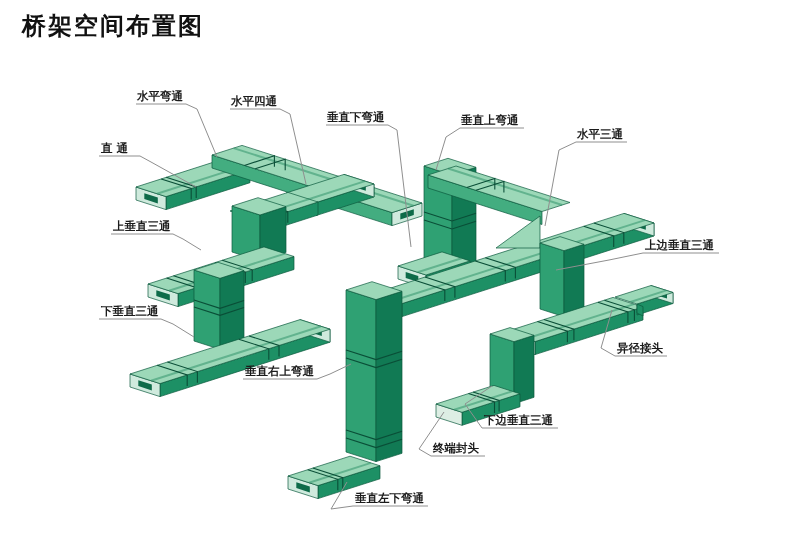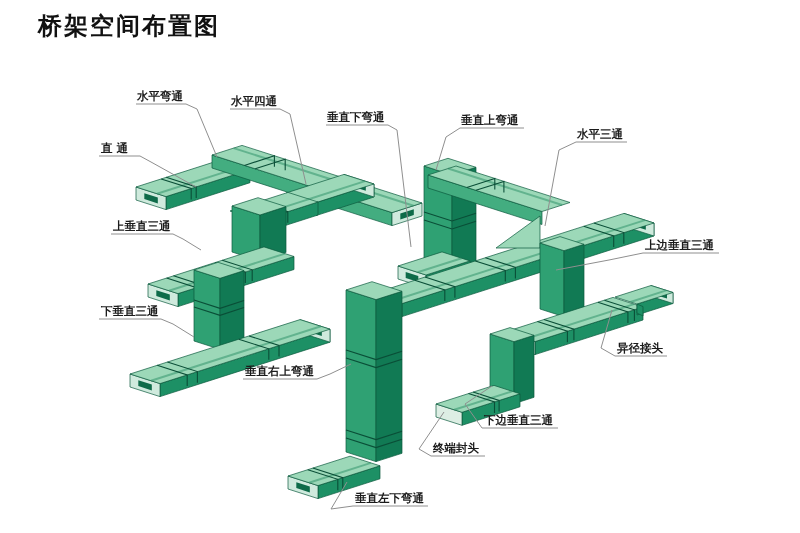--- a/index.html
+++ b/index.html
@@ -1,18 +1,18 @@
 <!DOCTYPE html>
 <html><head>
 <meta charset="utf-8">
 <style>
   html,body{margin:0;padding:0;background:#ffffff;}
   .page{position:relative;width:800px;height:533px;background:#ffffff;overflow:hidden;
         font-family:"DejaVu Sans","Liberation Sans",sans-serif;}
-  .title{position:absolute;left:38px;top:10px;margin:0;font-size:24px;font-weight:700;
+  .title{position:absolute;left:22px;top:10px;margin:0;font-size:24px;font-weight:700;
          color:#111;letter-spacing:2px;font-family:"DejaVu Sans","Liberation Sans",sans-serif;}
   svg{position:absolute;left:0;top:0;}
   text.lbl{font-size:11.5px;font-weight:700;}
 </style>
 <title>桥架空间布置图</title></head>
 <body>
 
 <div class="page">
   <h1 class="title">桥架空间布置图</h1>
   <svg id="scene" width="800" height="533" viewBox="0 0 800 533">

